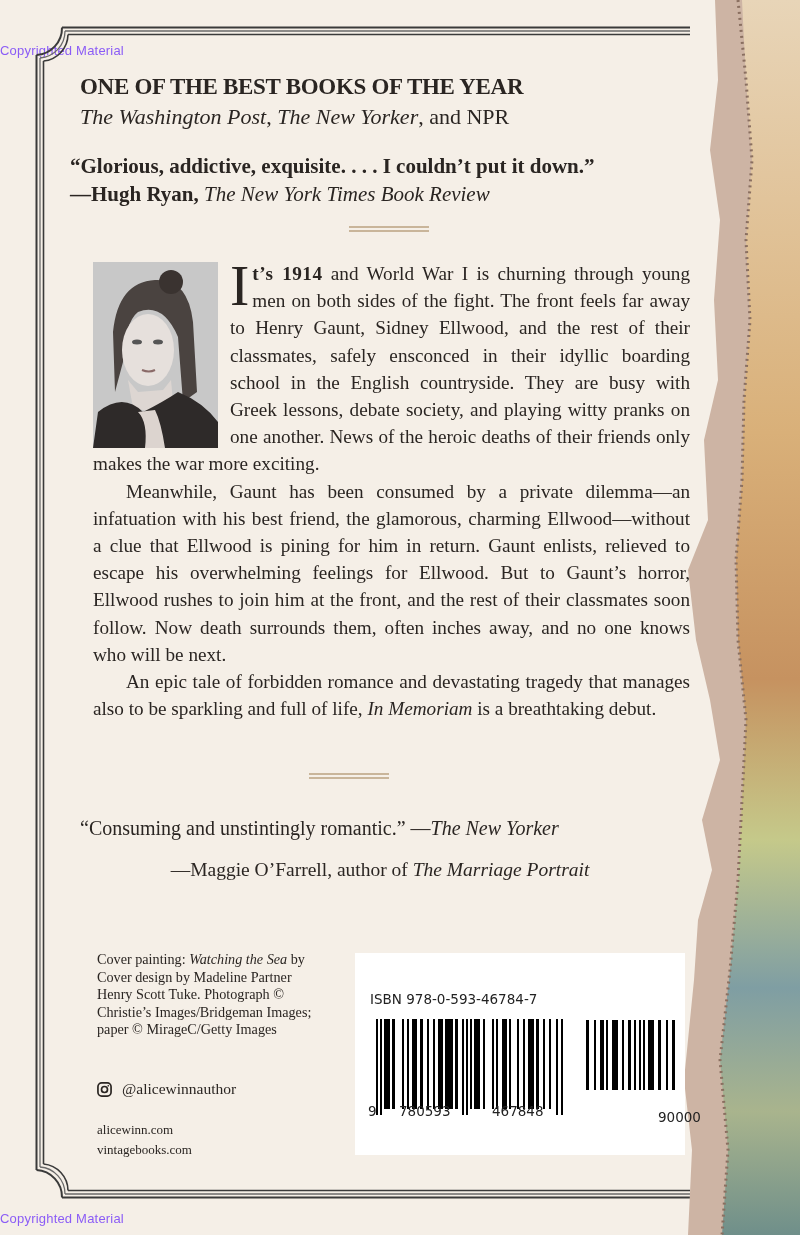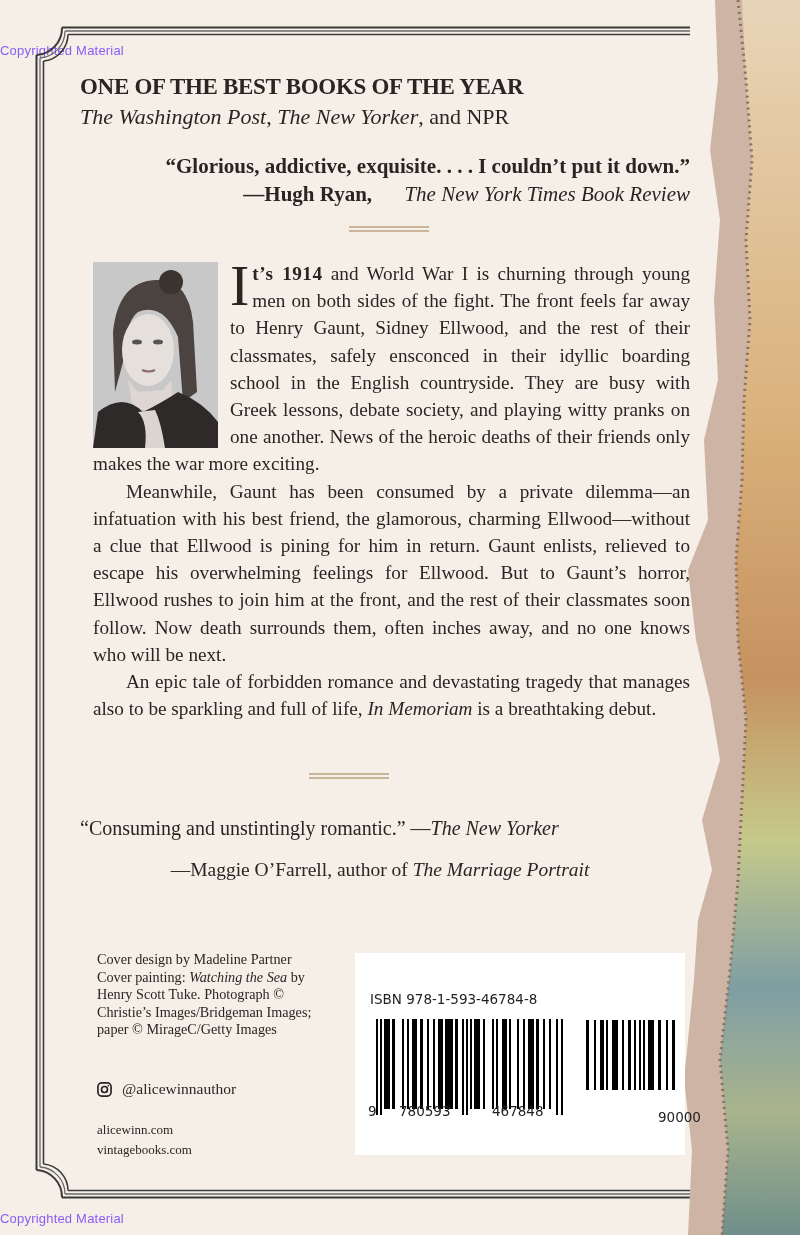--- a/index.html
+++ b/index.html
@@ -22,25 +22,25 @@
   .headline {
     position:absolute; left:80px; width:600px; top:72px; text-align:left;
     font-size:23px; font-weight:bold; letter-spacing:-0.3px; line-height:30px;
   }
   .subline {
     position:absolute; left:80px; width:600px; top:102px; text-align:left;
     font-size:22px; line-height:30px;
   }
   .subline i { font-style:italic; }
   .quote1 {
-    position:absolute; left:70px; width:620px; top:152px; text-align:right;
+    position:absolute; left:70px; width:620px; top:152px; text-align:left;
     font-size:21px; font-weight:bold; line-height:28px;font-family:Liberation Serif, serif;
   }
   .quote1 .attr { font-weight:bold; }
-  .quote1 i { font-weight:normal; font-style:italic;margin-left:27px; }
+  .quote1 i { font-weight:normal; font-style:italic; }
 
   .divider { position:absolute; width:80px; height:6px; }
   .divider::before, .divider::after {
     content:""; position:absolute; left:0; right:0; height:2px; background:#c9b59a;
   }
   .divider::before { top:0; }
   .divider::after { top:4px; }
   .div1 { left:349px; top:226px; }
   .div2 { left:309px; top:773px; }
 
@@ -166,43 +166,43 @@
 <div class="divider div2"></div>
 
 <div class="quote2">
   <span>“Consuming and unstintingly romantic.” —</span><i>The New Yorker</i>
 </div>
 <div class="quote3">
   <div><span>—Maggie O’Farrell, author of </span><i>The Marriage Portrait</i></div>
 </div>
 
 <div class="credits">
+  <div><span>Cover painting: </span><i>Watching the Sea</i><span> by</span></div>
   <div>Cover design by Madeline Partner</div>
-  <div><span>Cover painting: </span><i>Watching the Sea</i><span> by</span></div>
   <div>Henry Scott Tuke. Photograph ©</div>
   <div>Christie’s Images/Bridgeman Images;</div>
   <div>paper © MirageC/Getty Images</div>
 </div>
 
 <div class="social">
   <svg class="ig-icon" viewBox="0 0 16 16">
     <rect x="1" y="1" width="14" height="14" rx="4" fill="none" stroke="#2a2522" stroke-width="1.8"></rect>
     <circle cx="8" cy="8" r="3.2" fill="none" stroke="#2a2522" stroke-width="1.8"></circle>
     <circle cx="12" cy="4" r="0.9" fill="#2a2522"></circle>
   </svg>
   <span>@alicewinnauthor</span>
 </div>
 
 <div class="links">
   <div>alicewinn.com</div>
   <div>vintagebooks.com</div>
 </div>
 
 <div class="barcode-box">
-  <div class="isbn">ISBN 978-1-593-46784-8</div>
+  <div class="isbn">ISBN 978-0-593-46784-7</div>
   <svg class="bc-main" width="198" height="100" viewBox="0 0 198 100">
     <g fill="#000">
       <rect x="1" y="0" width="2" height="96"></rect>
         <rect x="5" y="0" width="2" height="96"></rect>
       <rect x="9" y="0" width="6" height="90"></rect>
         <rect x="17" y="0" width="3" height="90"></rect>
       <rect x="27" y="0" width="2" height="90"></rect>
         <rect x="32" y="0" width="2" height="90"></rect>
       <rect x="37" y="0" width="5" height="90"></rect>
         <rect x="45" y="0" width="3" height="90"></rect>

